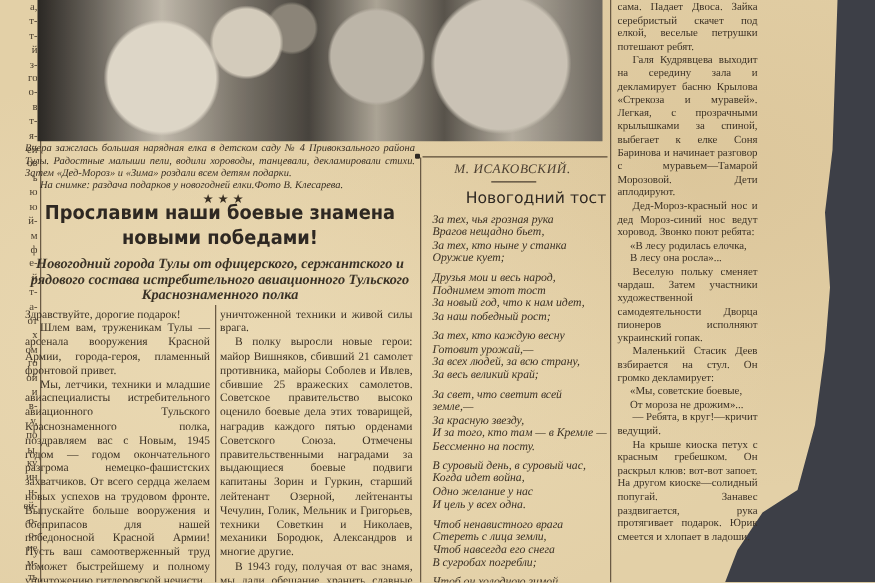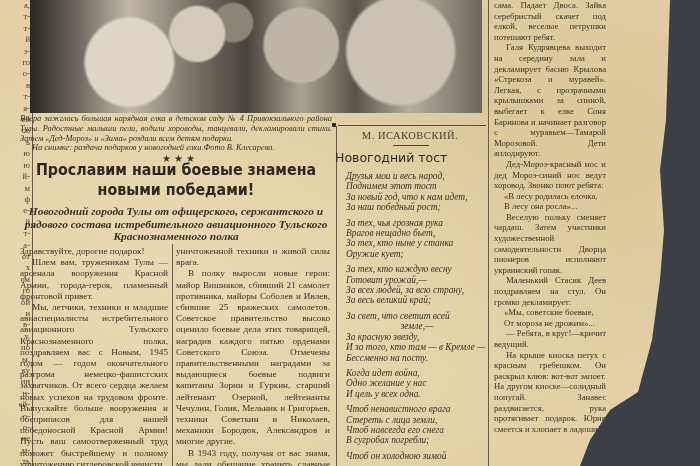--- a/index.html
+++ b/index.html
@@ -36,27 +36,27 @@
       radial-gradient(circle at 45% 20%, #8a8478 0 7%, rgba(0,0,0,0) 8%),
       radial-gradient(circle at 60% 40%, #b9b2a6 0 13%, rgba(0,0,0,0) 14%),
       radial-gradient(circle at 82% 45%, #c6bfb2 0 14%, rgba(0,0,0,0) 15%),
       linear-gradient(90deg, #2f2c28 0%, #6b665e 10%, #bcb5a8 22%, #7d776d 35%, #4a4640 48%, #a9a294 60%, #5a554d 72%, #b3ac9f 84%, #6d6860 100%);
     filter:contrast(1.05);
   }
   .caption { position:absolute; left:20px; top:114px; width:312px; font-size:8.4px; line-height:9.8px; text-align:justify; color:#3a3024;font-style:italic; }
   .stars { position:absolute; left:150px; top:153px; width:60px; text-align:center; font-size:10px; letter-spacing:3px; color:#3a3024; }
   .headline { position:absolute; left:20px; top:160px; width:312px; text-align:center; font-family:"DejaVu Sans", sans-serif; font-weight:bold; font-size:15.5px; line-height:20px; color:#2e2822; transform:scaleX(0.92); transform-origin:center; }
   .subhead { position:absolute; left:20px; top:205px; width:312px; text-align:center; font-style:italic; font-weight:bold; font-size:11.4px; line-height:12.6px; color:#3a3226; }
-  .poem-author { position:absolute; left:335px; top:130px; width:150px; text-align:center; font-size:10.5px; color:#4a3e30; letter-spacing:0.5px; }
+  .poem-author { position:absolute; left:335px; top:130px; width:150px; text-align:center; font-style:italic; font-size:10.5px; color:#4a3e30; letter-spacing:0.5px; }
   .poem-rule { position:absolute; left:393px; top:145px; width:36px; height:1px; background:#4a3e30; }
-  .poem-title { position:absolute; left:335px; top:150px; width:150px; text-align:left; font-family:"DejaVu Sans", sans-serif; font-size:12.5px; color:#2e2822; }
+  .poem-title { position:absolute; left:335px; top:150px; width:150px; text-align:right; font-family:"DejaVu Sans", sans-serif; font-size:12.5px; color:#2e2822; }
   .poem { position:absolute; left:346px; top:171px; width:142px; font-style:italic; font-size:9.4px; line-height:10.4px; color:#3a3024; }
   .poem .stanza { margin-bottom:5px; }
   .poem .line { white-space:nowrap; }
-  .poem .right { text-align:center; }
+  .poem .right { text-align:left; }
   .verse { padding-left:10px; }
   .underline-strip { position:absolute; left:8px; top:126px; width:4px; height:4px; background:#2e2822; border-radius:1px; }
 </style>
 </head>
 <body>
 
 <div class="paper"></div>
 <div class="backdrop"></div>
 
 <div class="col far-left" id="farleft">
@@ -133,45 +133,46 @@
 </div>
 
 <div class="hrule" style="left:338px;top:125px;width:148px;"></div>
 <div class="underline-strip" style="left:332px;top:123px;"></div>
 <div class="vrule" style="left:336px;top:126px;height:340px;"></div>
 <div class="poem-author">М. ИСАКОВСКИЙ.</div>
 <div class="poem-rule"></div>
 <div class="poem-title">Новогодний тост</div>
 <div class="poem" id="poem">
     <div class="stanza">
+      <div class="line">За тех, чья грозная рука</div>
+      <div class="line">Врагов нещадно бьет,</div>
+      <div class="line">За тех, кто ныне у станка</div>
+      <div class="line">Оружие кует;</div>
+    </div>
+    <div class="stanza">
       <div class="line">Друзья мои и весь народ,</div>
       <div class="line">Поднимем этот тост</div>
       <div class="line">За новый год, что к нам идет,</div>
       <div class="line">За наш победный рост;</div>
-    </div>
-    <div class="stanza">
-      <div class="line">За тех, чья грозная рука</div>
-      <div class="line">Врагов нещадно бьет,</div>
-      <div class="line">За тех, кто ныне у станка</div>
-      <div class="line">Оружие кует;</div>
     </div>
     <div class="stanza">
       <div class="line">За тех, кто каждую весну</div>
       <div class="line">Готовит урожай,—</div>
       <div class="line">За всех людей, за всю страну,</div>
       <div class="line">За весь великий край;</div>
     </div>
     <div class="stanza">
       <div class="line">За свет, что светит всей</div>
       <div class="line right">земле,—</div>
       <div class="line">За красную звезду,</div>
       <div class="line">И за того, кто там — в Кремле —</div>
       <div class="line">Бессменно на посту.</div>
     </div>
     <div class="stanza">
+      <div class="line">В суровый день, в суровый час,</div>
       <div class="line">Когда идет война,</div>
       <div class="line">Одно желание у нас</div>
       <div class="line">И цель у всех одна.</div>
     </div>
     <div class="stanza">
       <div class="line">Чтоб ненавистного врага</div>
       <div class="line">Стереть с лица земли,</div>
       <div class="line">Чтоб навсегда его снега</div>
       <div class="line">В сугробах погребли;</div>
     </div>
@@ -182,19 +183,19 @@
 
 <div class="vrule" style="left:488px;top:0;height:466px;"></div>
 
 <div class="col" style="left:494px;top:0px;width:112px;font-size:8.7px;line-height:10.6px;">
   <p>сама. Падает Двоса. Зайка серебристый скачет под елкой, веселые петрушки потешают ребят.</p>
   <p class="indent">Галя Кудрявцева выходит на середину зала и декламирует басню Крылова «Стрекоза и муравей». Легкая, с прозрачными крылышками за спиной, выбегает к елке Соня Баринова и начинает разговор с муравьем—Тамарой Морозовой. Дети аплодируют.</p>
   <p class="indent">Дед-Мороз-красный нос и дед Мороз-синий нос ведут хоровод. Звонко поют ребята:</p>
   <p class="verse">«В лесу родилась елочка,</p>
   <p class="verse">В лесу она росла»...</p>
   <p class="indent">Веселую польку сменяет чардаш. Затем участники художественной самодеятельности Дворца пионеров исполняют украинский гопак.</p>
-  <p class="indent">Маленький Стасик Деев поздравляем на стул. Он громко декламирует:</p>
+  <p class="indent">Маленький Стасик Деев взбирается на стул. Он громко декламирует:</p>
   <p class="verse">«Мы, советские боевые,</p>
   <p class="verse">От мороза не дрожим»...</p>
   <p class="indent">— Ребята, в круг!—кричит ведущий.</p>
   <p class="indent">На крыше киоска петух с красным гребешком. Он раскрыл клюв: вот-вот запоет. На другом киоске—солидный попугай. Занавес раздвигается, рука протягивает подарок. Юрик смеется и хлопает в ладоши.</p>
 
 </div>
 
 </body></html>

